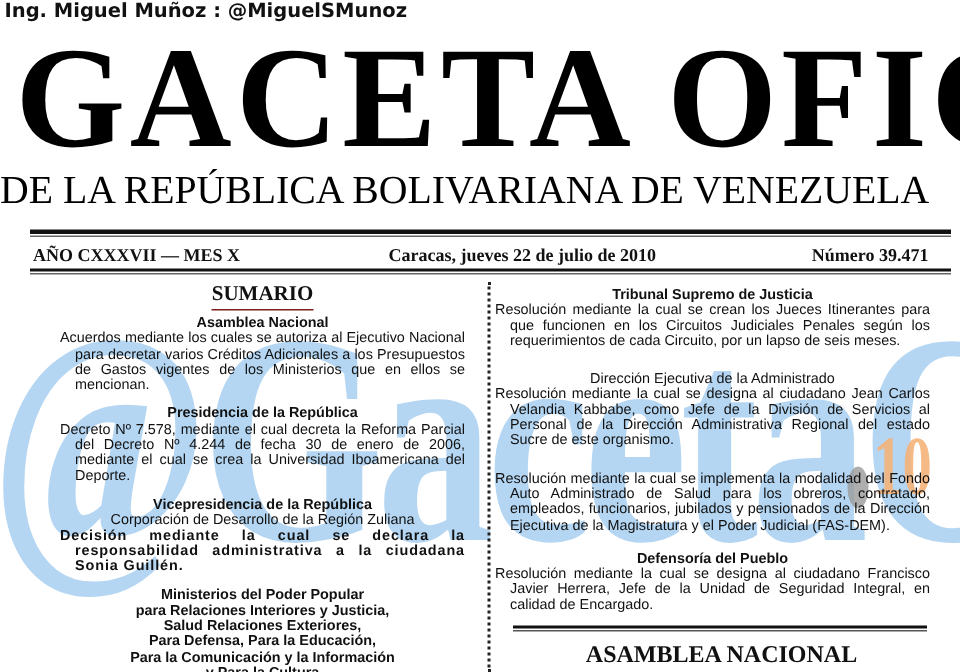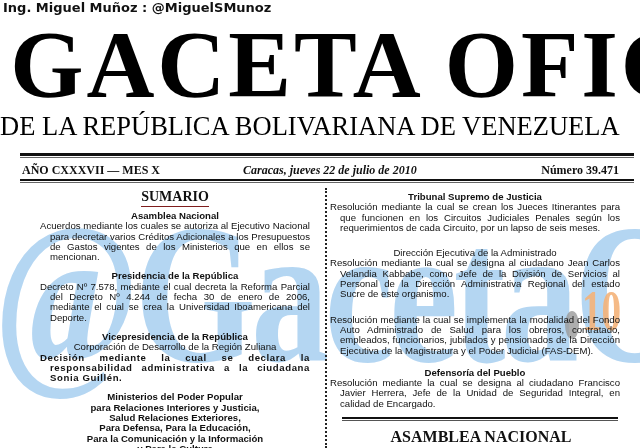--- a/index.html
+++ b/index.html
@@ -8,21 +8,21 @@
   .masthead { position: absolute; left: 0; top: 14px; width: 640px; text-align: center; }
   .title { font-family: "Liberation Serif", serif; font-weight: bold; font-size: 96px; line-height: 102px; letter-spacing: 3px; transform: scaleX(0.98); color: #000; white-space: nowrap; margin-left: 4px; }
   .subtitle { position: absolute; left: 0; top: 111px; width: 592px; text-align: center; font-family: "Liberation Serif", serif; font-size: 26.5px; line-height: 30px; white-space: nowrap; color: #000; }
   .rule { position: absolute; left: 20px; width: 614px; background: #111; }
   .r1 { top: 153px; height: 3px; }
   .r1b { top: 157px; height: 1px; background: #666; }
   .r2 { top: 179px; height: 2px; }
   .r2b { top: 182px; height: 1px; background: #666; }
   .dateline { position: absolute; left: 22px; top: 163px; width: 610px; font-family: "Liberation Serif", serif; font-weight: bold; font-size: 12px; }
   .dateline .left { position: absolute; left: 0; }
-  .dateline .center { position: absolute; left: 221px; font-style: italic; }
+  .dateline .center { position: absolute; left: 237px; }
   .dateline .right { position: absolute; right: 13px; }
 
   .watermark { position: absolute; left: 0; top: 200px; width: 640px; height: 240px; pointer-events: none; }
   .wm-text { position: absolute; left: -6px; top: -6px; font-family: "Liberation Serif", serif; font-weight: bold; font-size: 200px; line-height: 200px; color: #a8cff0; opacity: 0.85; white-space: nowrap; transform: scaleX(0.78); transform-origin: left top; letter-spacing: -6px; }
   .wm-dot { position: absolute; left: 565px; top: 311px; width: 14px; height: 28px; border-radius: 50%; background: #9a9a9a; opacity: 0.8; }
   .wm-ten { position: absolute; left: 582px; top: 282px; font-family: "Liberation Serif", serif; font-weight: bold; font-size: 56px; line-height: 58px; color: #f5b37a; opacity: 0.9; transform: scaleX(0.7); transform-origin: left top; }
 
   .col { position: absolute; font-size: 9.6px; line-height: 10.3px; text-align: center; }
   .col-left { left: 40px; top: 188px; width: 270px; }
   .col-right { left: 330px; top: 192px; width: 290px; }

